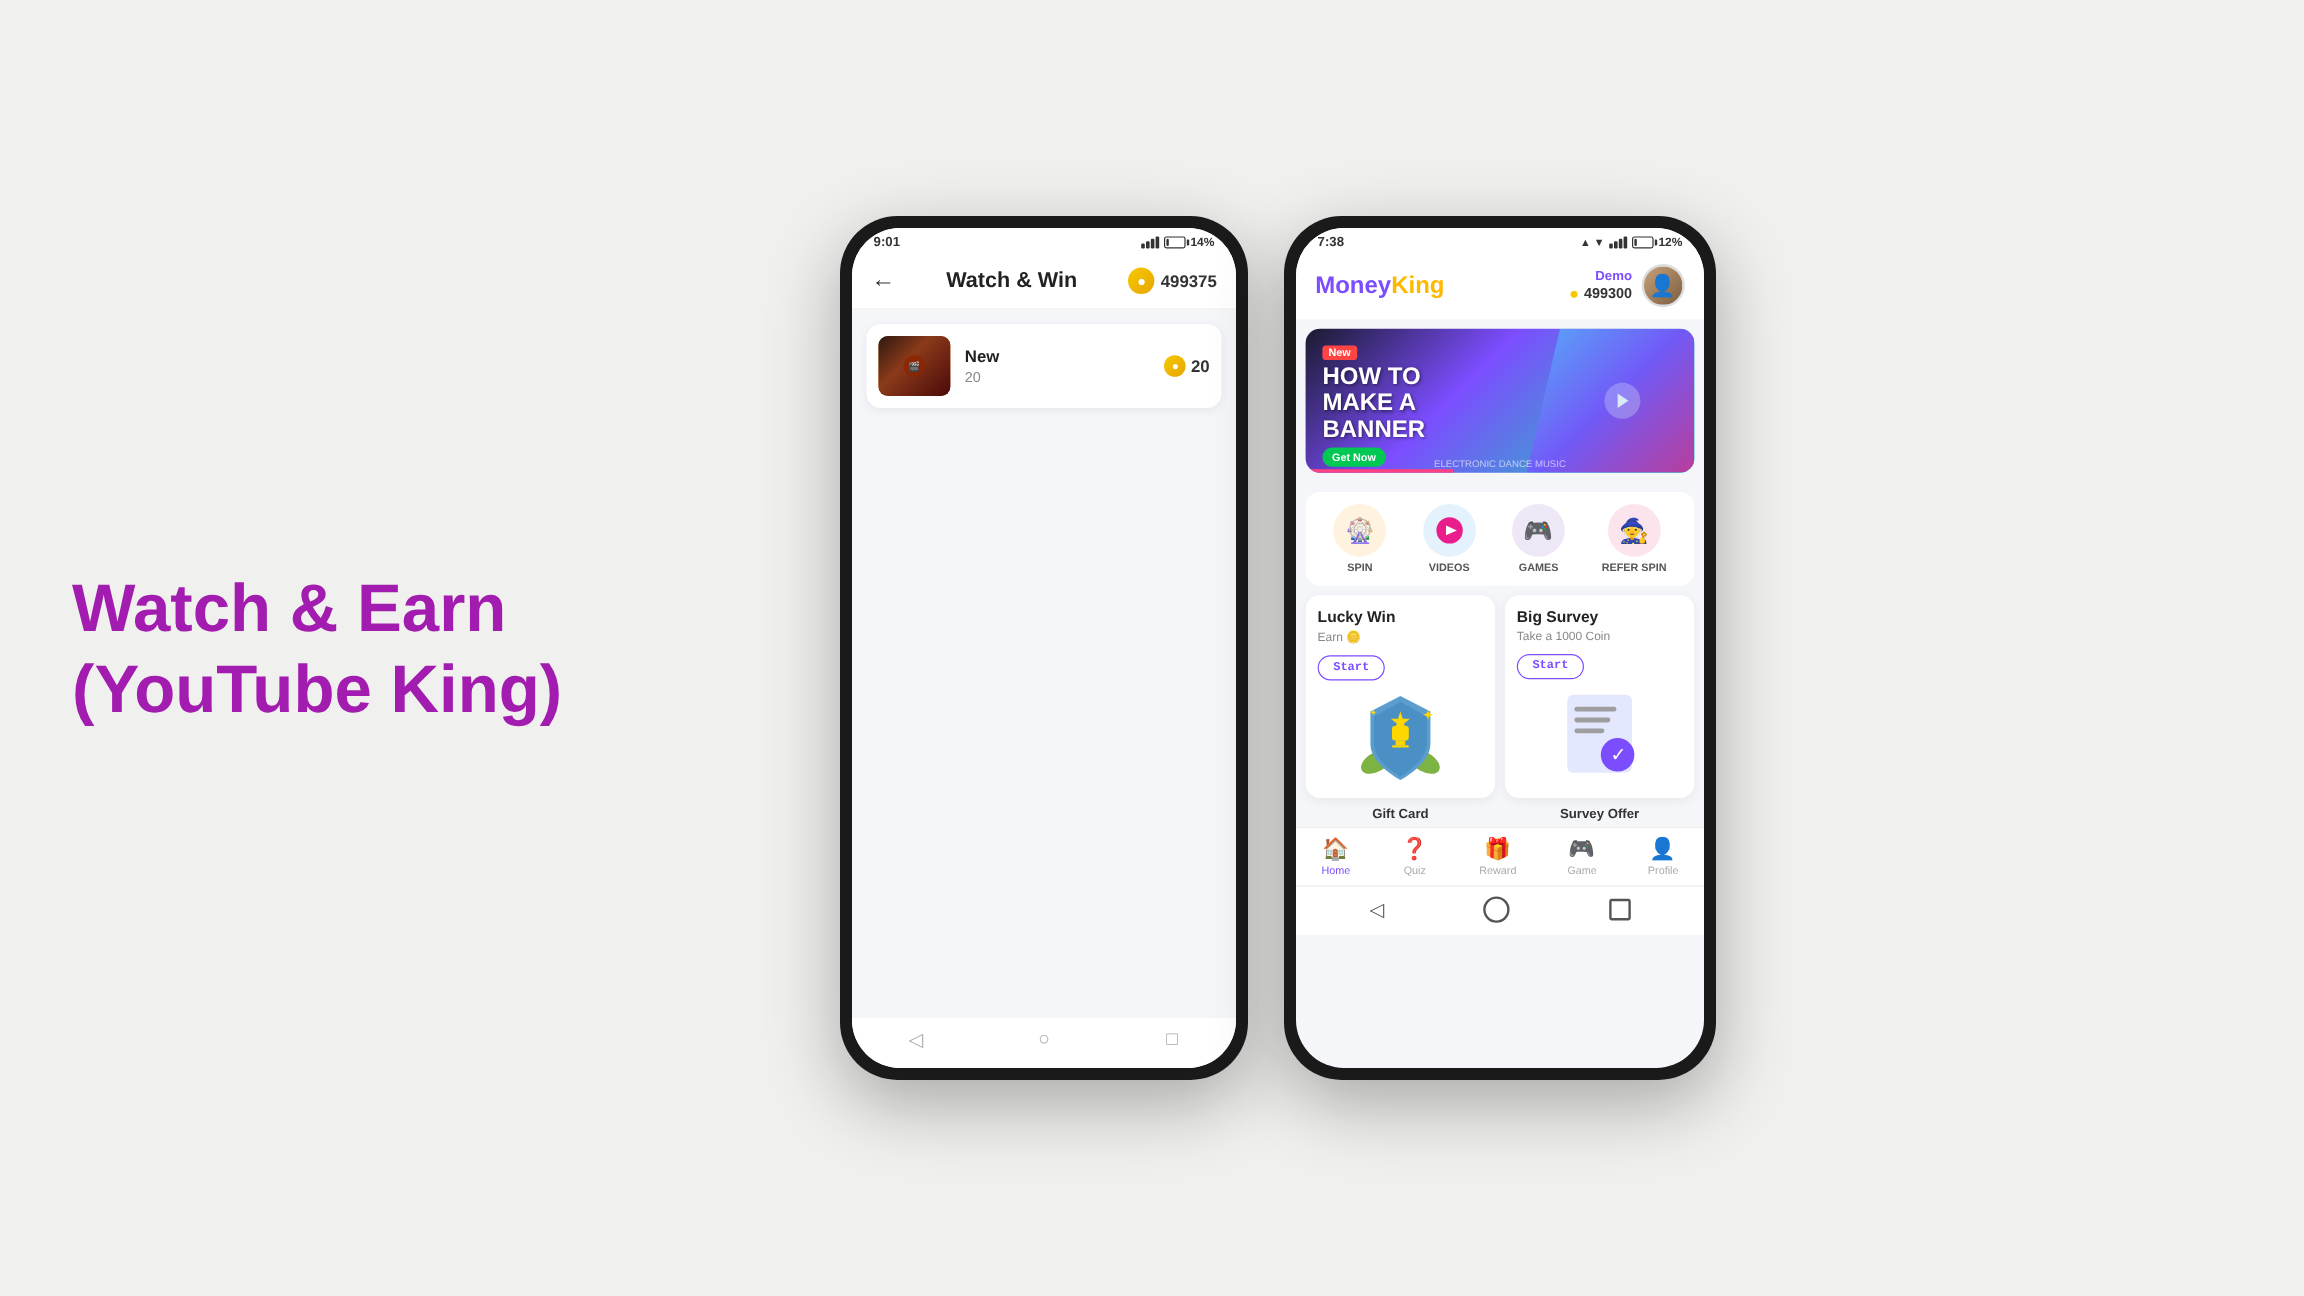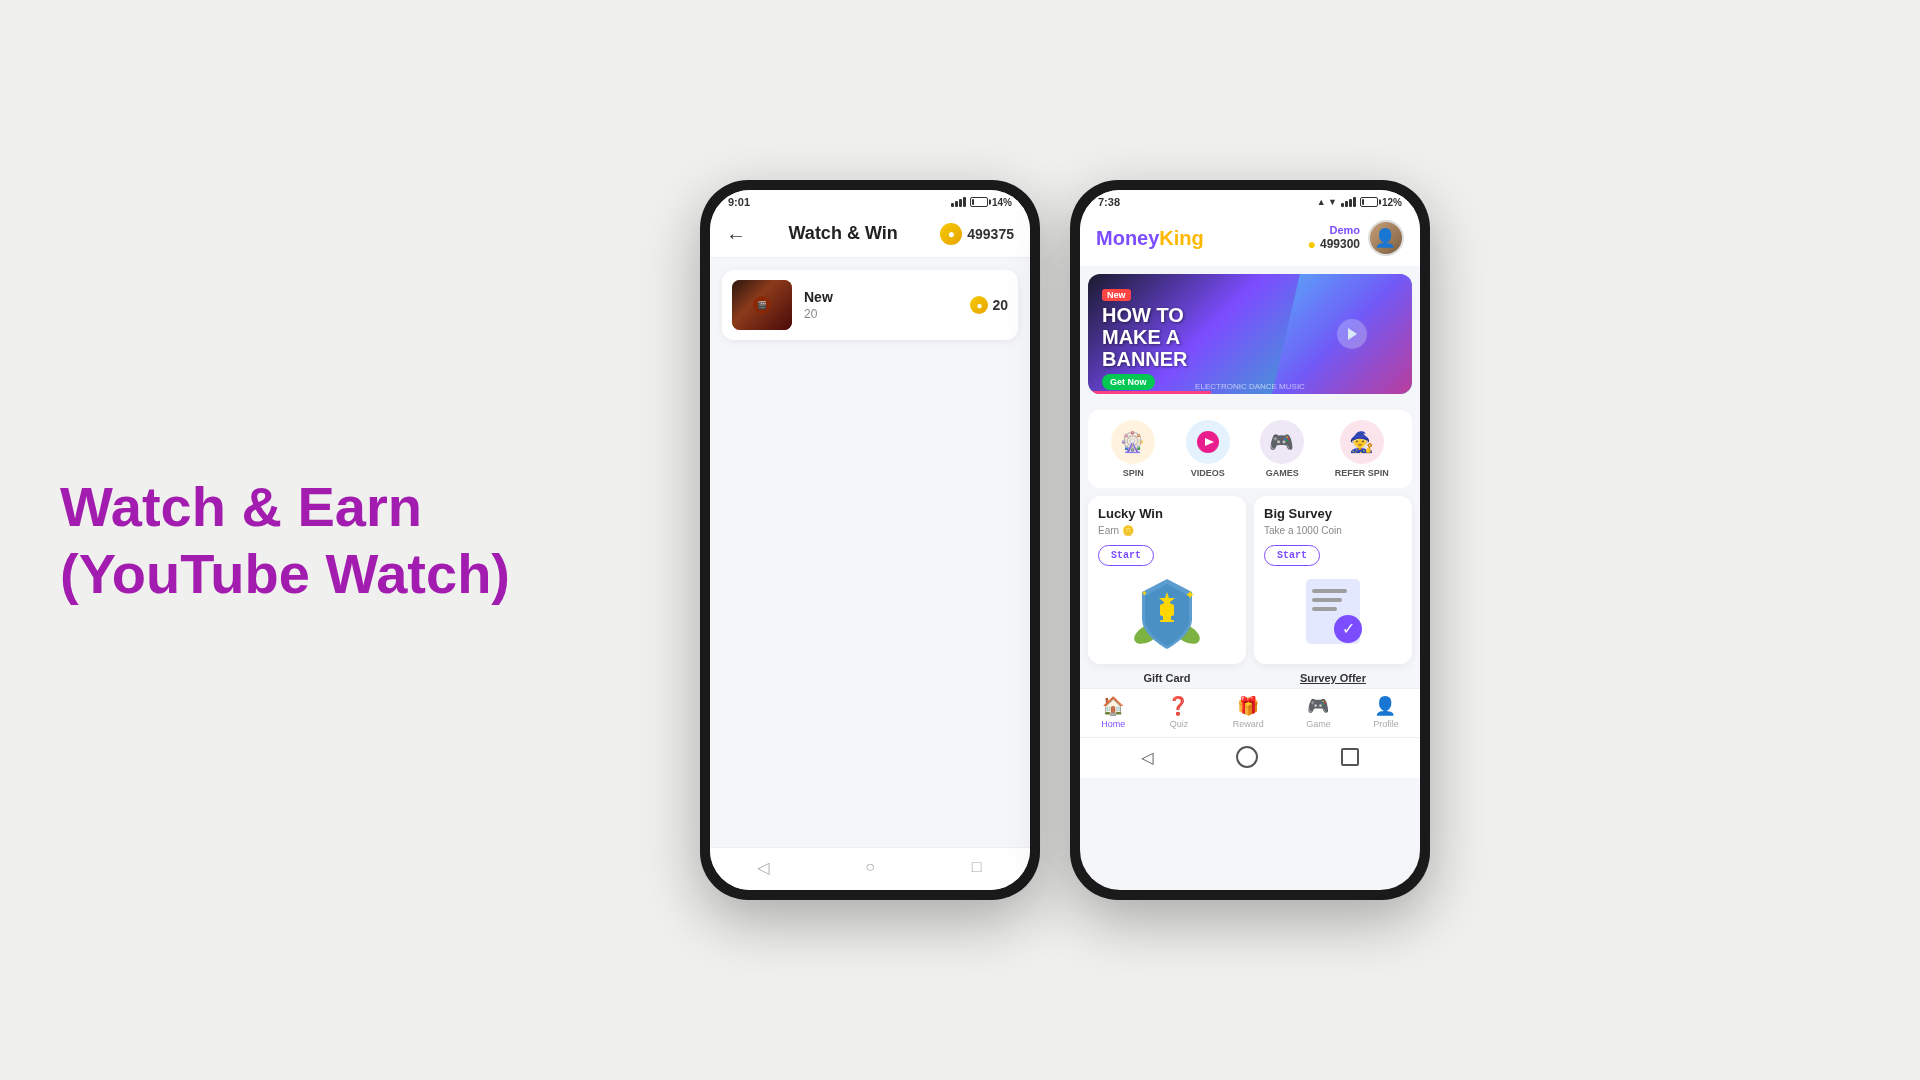--- a/index.html
+++ b/index.html
@@ -487,21 +487,21 @@
 
     
     svg { display: inline-block; }
   </style>
 </head>
 <body>
 
 <div class="left-text">
   <div class="left-title">
     <span>Watch &amp; Earn</span><br>
-    <span>(YouTube Watch)</span>
+    <span>(YouTube King)</span>
   </div>
 </div>
 
 <div class="phones-container">
 
   <div class="phone">
     <div class="phone-inner">
 
       <div class="status-bar">
         <span>9:01</span>
@@ -702,21 +702,21 @@
               <text x="44" y="60" font-size="16" fill="#fff">✓</text>
             </svg>
           </div>
         </div>
       </div>
 
       <div style="display:flex;gap:8px;padding:0 8px 4px;flex-shrink:0;">
         <div style="flex:1;text-align:center;font-size:11px;font-weight:600;color:#333;">
           <span>Gift Card</span>
         </div>
-        <div style="flex:1;text-align:center;font-size:11px;font-weight:600;color:#333;text-decoration:underline;">
+        <div style="flex:1;text-align:center;font-size:11px;font-weight:600;color:#333;">
           <span>Survey Offer</span>
         </div>
       </div>
 
       <div class="mk-nav">
         <div class="mk-nav-item active">
           <div class="mk-nav-icon">🏠</div>
           <span>Home</span>
         </div>
         <div class="mk-nav-item">

